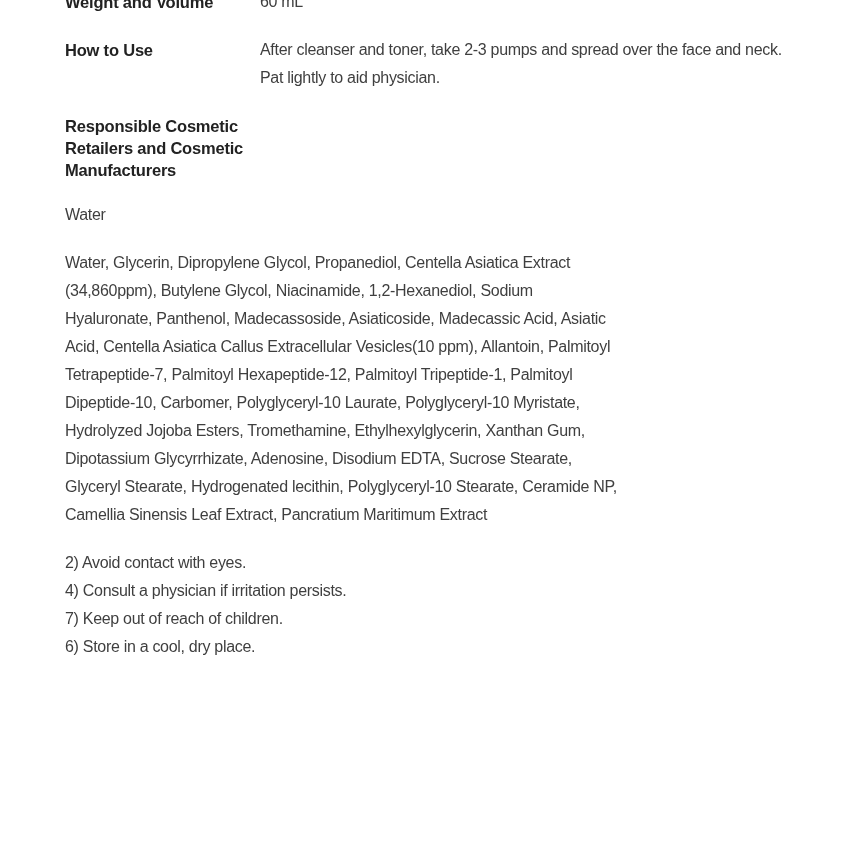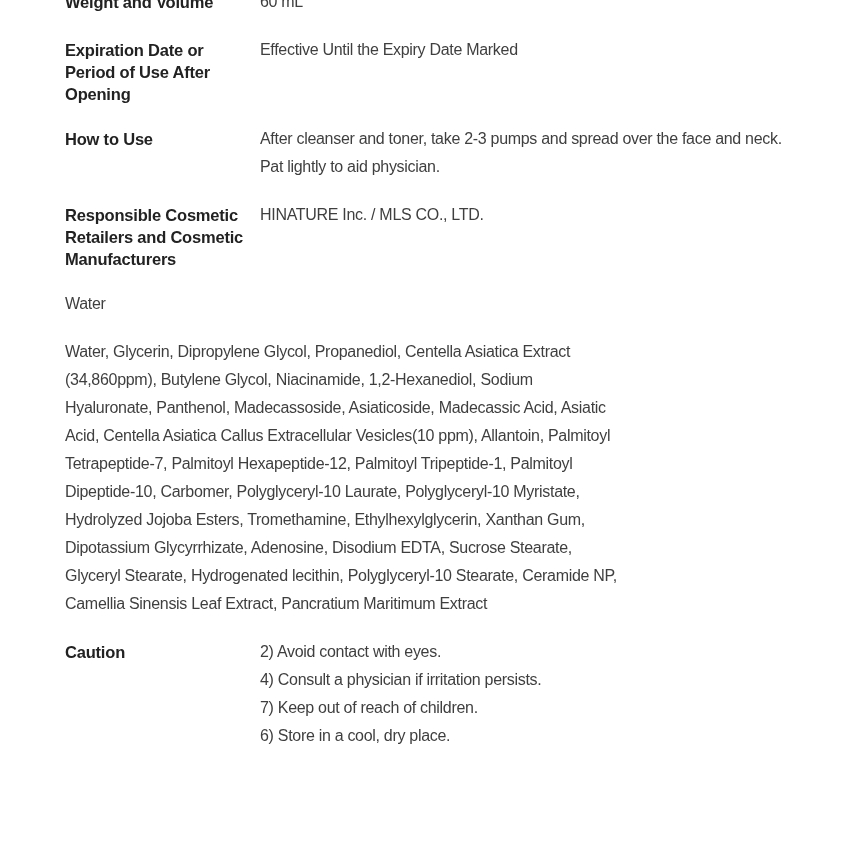--- a/index.html
+++ b/index.html
@@ -47,60 +47,48 @@
 
 <div class="spec-table">
 
   <div class="spec-row">
     <div class="spec-label">Weight and Volume</div>
     <div class="spec-values">
       <div class="value-line">60 mL</div>
     </div>
   </div>
 
-  <div class="spec-row">
-    <div class="spec-label">Expiration Date or
-Period of Use After
-Opening</div>
-    <div class="spec-values">
-      <div class="value-line">Effective Until the Expiry Date Marked</div>
-    </div>
-  </div>
 
   <div class="spec-row">
     <div class="spec-label">How to Use</div>
     <div class="spec-values">
       <div class="value-line">After cleanser and toner, take 2-3 pumps and spread over the face and neck.</div>
       <div class="value-line">Pat lightly to aid physician.</div>
     </div>
   </div>
 
   <div class="spec-row">
     <div class="spec-label">Responsible Cosmetic
 Retailers and Cosmetic
 Manufacturers</div>
-    <div class="spec-values">
-      <div class="value-line">HINATURE Inc. / MLS CO., LTD.</div>
-    </div>
   </div>
 
   <div class="spec-row">
     <div class="spec-values">
       <div class="value-line">Water</div>
     </div>
   </div>
 
   <div class="spec-row">
     <div class="spec-values">
       <div class="value-line">Water, Glycerin, Dipropylene Glycol, Propanediol, Centella Asiatica Extract (34,860ppm), Butylene Glycol, Niacinamide, 1,2-Hexanediol, Sodium Hyaluronate, Panthenol, Madecassoside, Asiaticoside, Madecassic Acid, Asiatic Acid, Centella Asiatica Callus Extracellular Vesicles(10 ppm), Allantoin, Palmitoyl Tetrapeptide-7, Palmitoyl Hexapeptide-12, Palmitoyl Tripeptide-1, Palmitoyl Dipeptide-10, Carbomer, Polyglyceryl-10 Laurate, Polyglyceryl-10 Myristate, Hydrolyzed Jojoba Esters, Tromethamine, Ethylhexylglycerin, Xanthan Gum, Dipotassium Glycyrrhizate, Adenosine, Disodium EDTA, Sucrose Stearate, Glyceryl Stearate, Hydrogenated lecithin, Polyglyceryl-10 Stearate, Ceramide NP, Camellia Sinensis Leaf Extract, Pancratium Maritimum Extract</div>
     </div>
   </div>
 
   <div class="spec-row">
-    <div class="spec-label">Caution</div>
     <div class="spec-values">
       <div class="value-line">2) Avoid contact with eyes.</div>
       <div class="value-line">4) Consult a physician if irritation persists.</div>
       <div class="value-line">7) Keep out of reach of children.</div>
       <div class="value-line">6) Store in a cool, dry place.</div>
     </div>
   </div>
 
 </div>
 

